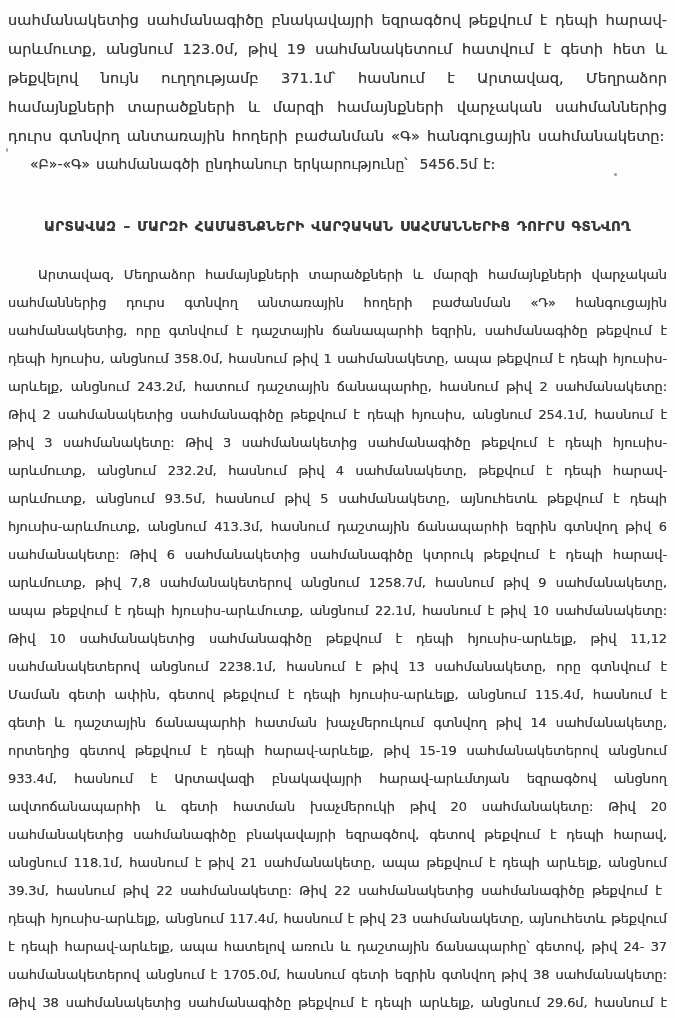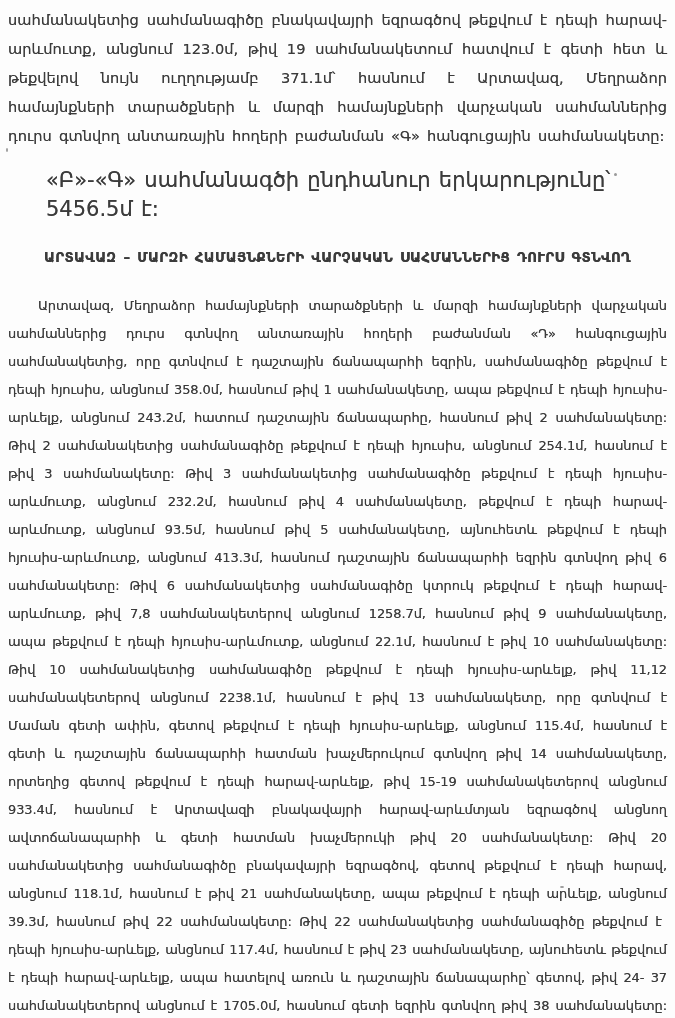--- a/index.html
+++ b/index.html
@@ -25,28 +25,28 @@
     text-shadow: 0 0 0.5px rgba(70, 70, 70, 0.75);
   }
   .intro-para {
     margin: 0;
     font-size: 14.6px;
     line-height: 29px;
     text-align: justify;
     word-spacing: 2.5px;
   }
   .total-line {
-    margin: 16px;
-    font-size: 21px;
+    margin: 0;
+    font-size: 14px;
     line-height: 29px;
     padding-left: 22px;
     word-spacing: 1.5px;
   }
   .heading {
-    margin-top: 19px;
+    margin-top: 33px;
     text-align: center;
     font-weight: bold;
     font-size: 13.4px;
     line-height: 30px;
     letter-spacing: 0.3px;
     word-spacing: 2px;
     text-shadow: 0 0 0.6px rgba(50, 50, 50, 0.85);
   }
   .heading div {
     white-space: nowrap;

